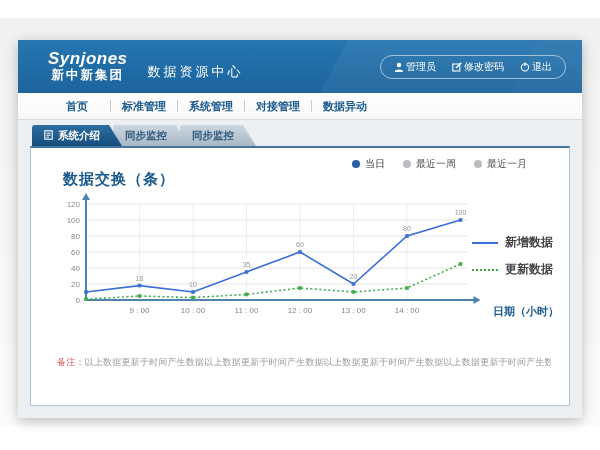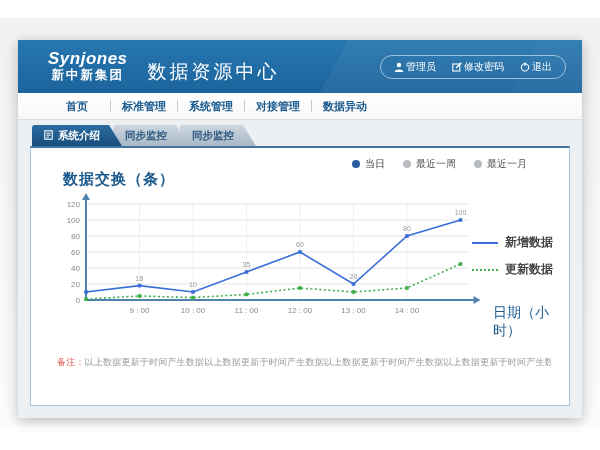--- a/index.html
+++ b/index.html
@@ -7,21 +7,21 @@
   .stage { position:absolute; top:18px; left:0; width:600px; height:408px; background:linear-gradient(180deg,#f1f1f1 0%,#f7f7f7 60%,#fbfbfb 100%); }
   .app { position:absolute; top:40px; left:18px; width:564px; height:378px; background:#0f172a; box-shadow:0 3px 12px rgba(0,0,0,0.25); }
 
   
   .header { position:relative; height:53px; background:linear-gradient(180deg,#2676b0 0%,#1c649d 100%); overflow:hidden; display:flex; align-items:center; }
   .header::before { content:''; position:absolute; right:60px; top:-30px; width:190px; height:120px; background:rgba(255,255,255,0.05); transform:skewX(-28deg); }
   .header::after  { content:''; position:absolute; right:-60px; top:-30px; width:120px; height:120px; background:rgba(255,255,255,0.07); transform:skewX(-28deg); }
   .logo { margin-left:30px; color:#fff; text-align:center; line-height:1.1; }
   .logo-en { font-size:17px; font-weight:bold; letter-spacing:0.5px; font-style:italic; }
   .logo-cn { font-size:12.5px; font-weight:bold; letter-spacing:2px; }
-  .app-title { color:#fff; font-size:19px; letter-spacing:3px; margin-left:20px; margin-top:10px; }
+  .app-title { color:#fff; font-size:13px; letter-spacing:3px; margin-left:20px; margin-top:10px; }
   .user-pill { position:absolute; right:16px; top:15px; height:24px; border:1px solid rgba(255,255,255,0.55); border-radius:13px; display:flex; align-items:center; padding:0 13px; gap:16px; z-index:3; }
   .user-item { display:flex; align-items:center; gap:2px; color:#fff; font-size:10px; cursor:pointer; white-space:nowrap; }
   .user-item svg { display:block; }
 
   
   .nav { height:27px; background:linear-gradient(180deg,#ffffff,#f7f7f7); border-bottom:1px solid #dcdcdc; display:flex; align-items:center; padding-left:26px; }
   .nav-item { min-width:66px; padding:0 2px; text-align:center; font-size:11px; font-weight:bold; color:#1b5a8e; cursor:pointer; line-height:14px; }
   .nav-sep { width:1px; height:12px; background:#c9c9c9; }
 
   
@@ -36,21 +36,21 @@
   .panel { position:relative; background:#ffffff; border:1px solid #a9c3d8; border-top:2px solid #44749f; height:260px; }
 
   .radio-row { position:absolute; top:9px; right:42px; display:flex; gap:18px; align-items:center; }
   .radio-opt { display:flex; align-items:center; gap:5px; font-size:10px; color:#555; cursor:pointer; }
   .radio-dot { width:8px; height:8px; border-radius:50%; background:#b9bdc2; }
   .radio-opt.selected .radio-dot { background:#2a5d9f; }
   .radio-opt.selected { color:#333; }
 
   .ylabel { position:absolute; top:22px; left:32px; font-size:15px; font-weight:bold; color:#1b5a8e; letter-spacing:1px; }
   .chart-svg { position:absolute; top:42px; left:18px; }
-  .xlabel { position:absolute; top:156px; left:462px; font-size:14px; font-weight:normal; color:#1b5a8e; }
+  .xlabel { position:absolute; top:156px; left:462px; font-size:11px; font-weight:bold; color:#1b5a8e; }
 
   .legend { position:absolute; top:86px; right:16px; display:flex; flex-direction:column; gap:10px; }
   .legend-item { display:flex; align-items:center; gap:7px; font-size:12px; color:#444; cursor:pointer;font-weight:bold; }
   .legend-line { width:26px; height:0; }
 
   .note { position:absolute; top:208px; left:26px; right:18px; font-size:9px; color:#9a9a9a; letter-spacing:0.2px; white-space:nowrap; overflow:hidden; }
   .note-prefix { color:#d9534f; }
 </style>
 </head>
 <body>

